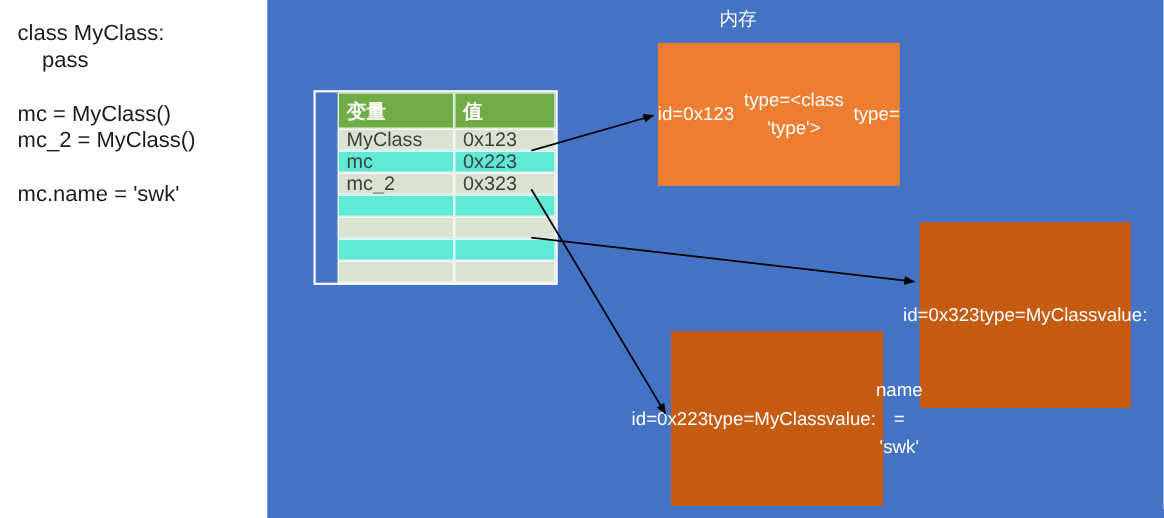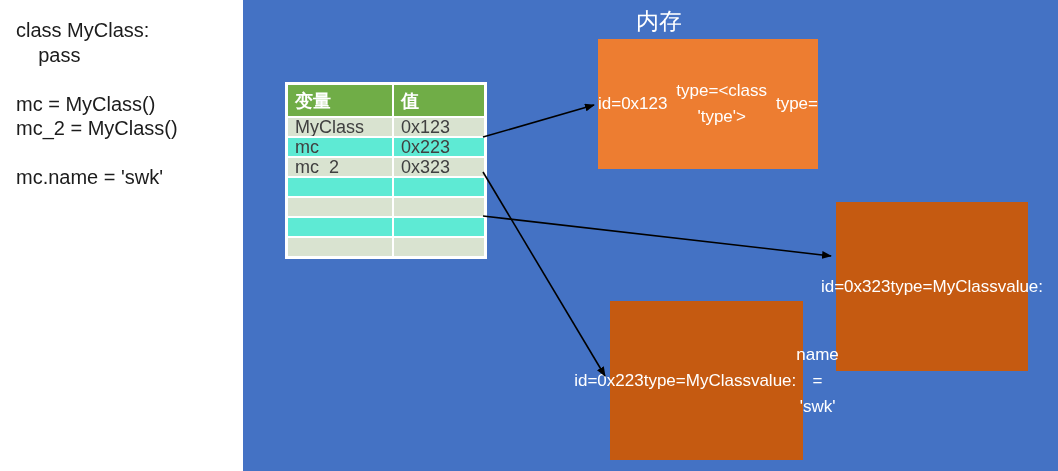--- a/index.html
+++ b/index.html
@@ -13,27 +13,28 @@
     position:absolute; left:16px; top:18px; margin:0;
     font-family:"Liberation Sans","DejaVu Sans",sans-serif;
     font-size:20px; line-height:24.5px; color:#1c1c1c; white-space:pre;
   }
   
   .panel {
     position:absolute; left:243px; top:0; width:815px; height:471px;
     background:#4472C4;
   }
   .mem-title {
-    position:absolute; left:569px; top:6px; width:180px;
-    text-align:center; color:#ffffff; font-size:23px;
+    position:absolute; left:581px; top:6px; width:180px;
+    text-align:center; color:#ffffff; font-size:17px;
   }
   
   .vtable {
     position:absolute; left:285px; top:82px; width:198px;
     border:2px solid #ffffff;
+    padding-left:20px;
   }
   .vrow { display:flex; }
   .vcell {
     box-sizing:border-box; border:1px solid #ffffff; padding-left:7px;
     display:flex; align-items:center; font-size:18px; color:#404040;
     height:20px; overflow:hidden;
   }
   .c1 { width:106px; }
   .c2 { flex:1; }
   .vhead .vcell { background:#70AD47; color:#ffffff; font-weight:bold; height:33px; }

